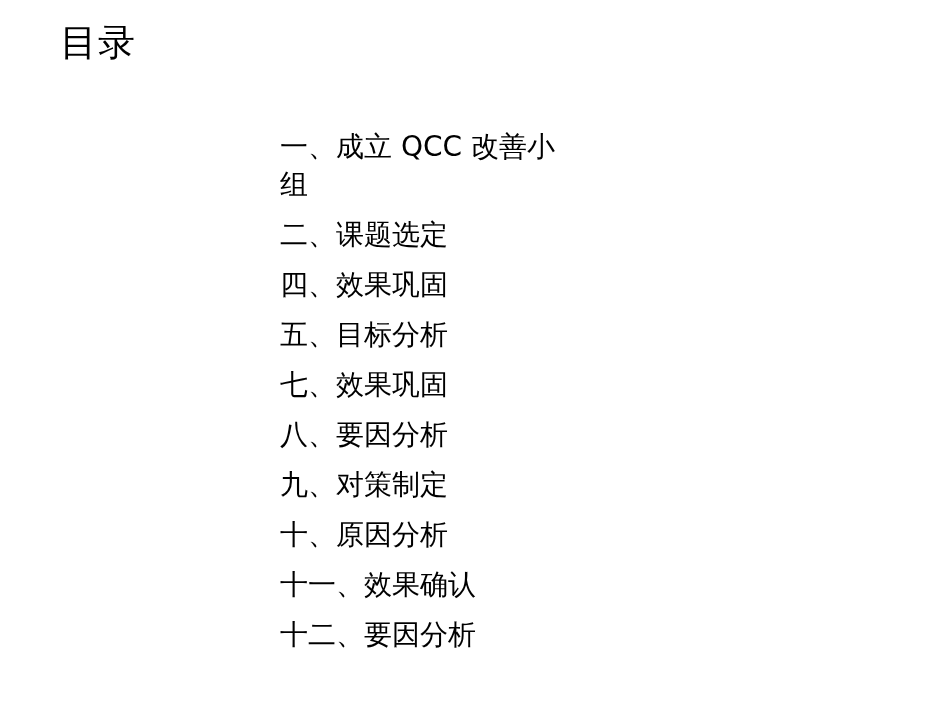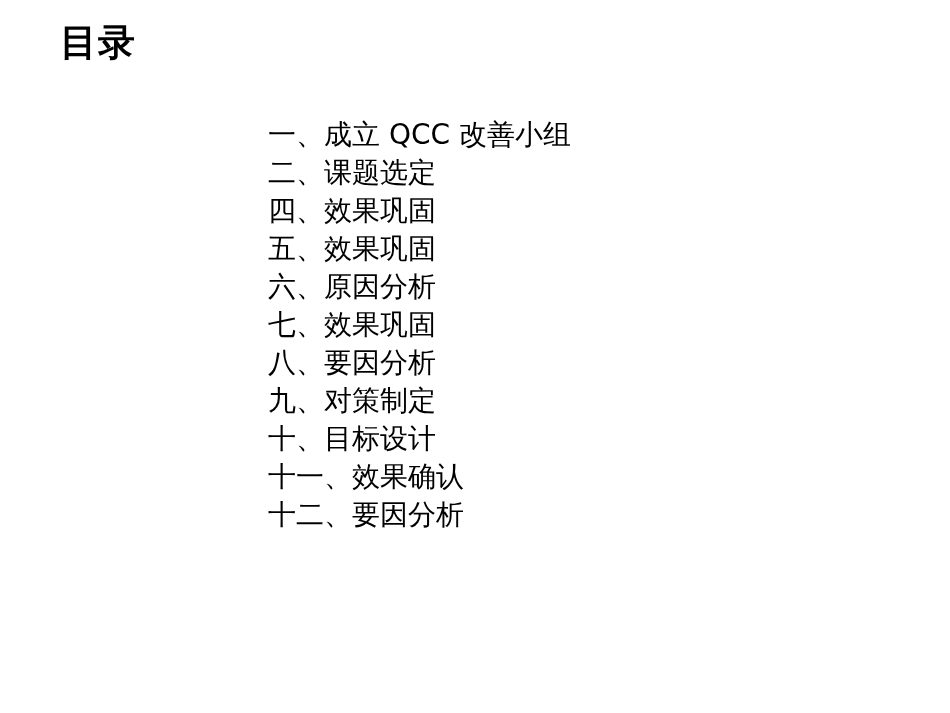--- a/index.html
+++ b/index.html
@@ -13,52 +13,51 @@
       position: relative;
       overflow: hidden;
       font-family: "DejaVu Sans", "Liberation Sans", sans-serif;
       color: #000000;
     }
     .slide-title {
       position: absolute;
       left: 60px;
       top: 18px;
       font-size: 37px;
-      font-weight: bold;
+      font-weight: normal;
       line-height: 50px;
       letter-spacing: 1px;
     }
     .toc-list {
       position: absolute;
       left: 268px;
       top: 116px;
       width: 312px;
       margin: 0;
       padding: 0;
       list-style: none;
       font-size: 28px;
       line-height: 38px;
     }
     .toc-item {
-      margin: 0;
+      margin: 12px;
       padding: 0;
       word-break: break-all;
     }
   </style>
 </head>
 <body>
 
 <div>
   <div class="slide-title">目录</div>
   <ul class="toc-list">
     <li class="toc-item">一、成立 QCC 改善小组</li>
     <li class="toc-item">二、课题选定</li>
     <li class="toc-item">四、效果巩固</li>
-    <li class="toc-item">五、效果巩固</li>
-    <li class="toc-item">六、原因分析</li>
+    <li class="toc-item">五、目标分析</li>
     <li class="toc-item">七、效果巩固</li>
     <li class="toc-item">八、要因分析</li>
     <li class="toc-item">九、对策制定</li>
-    <li class="toc-item">十、目标设计</li>
+    <li class="toc-item">十、原因分析</li>
     <li class="toc-item">十一、效果确认</li>
     <li class="toc-item">十二、要因分析</li>
   </ul>
 </div>
 
 </body></html>

